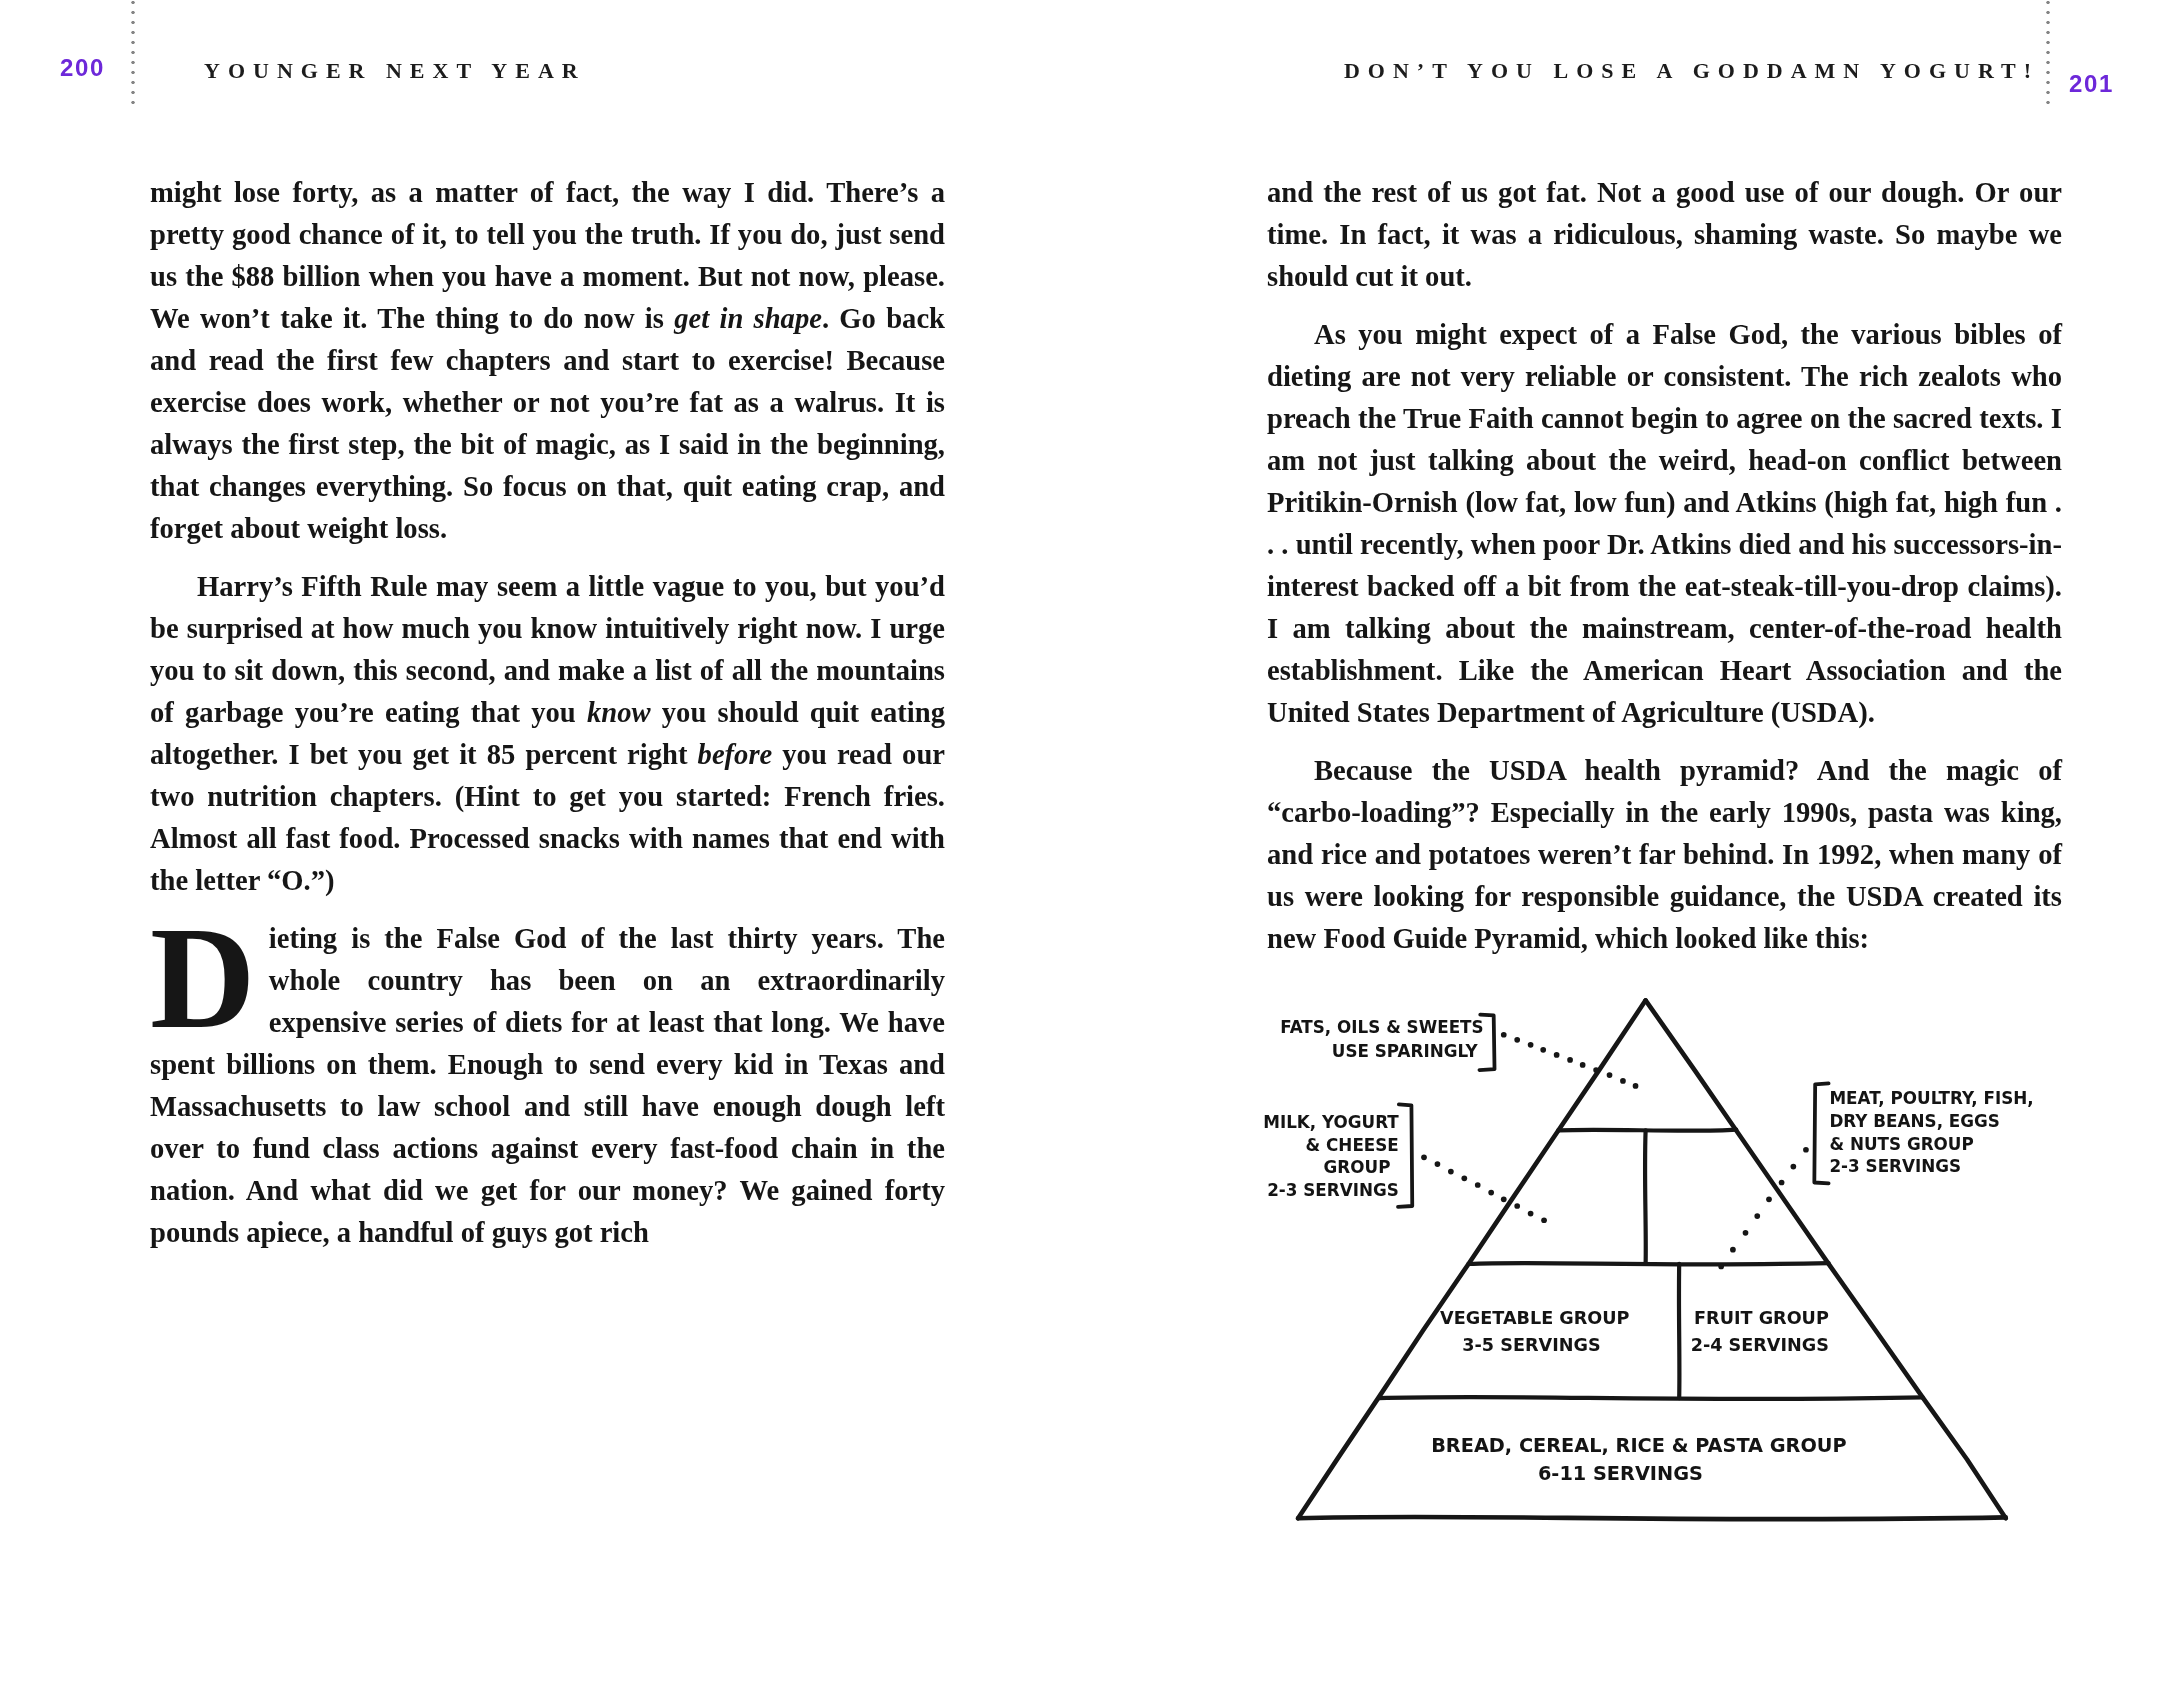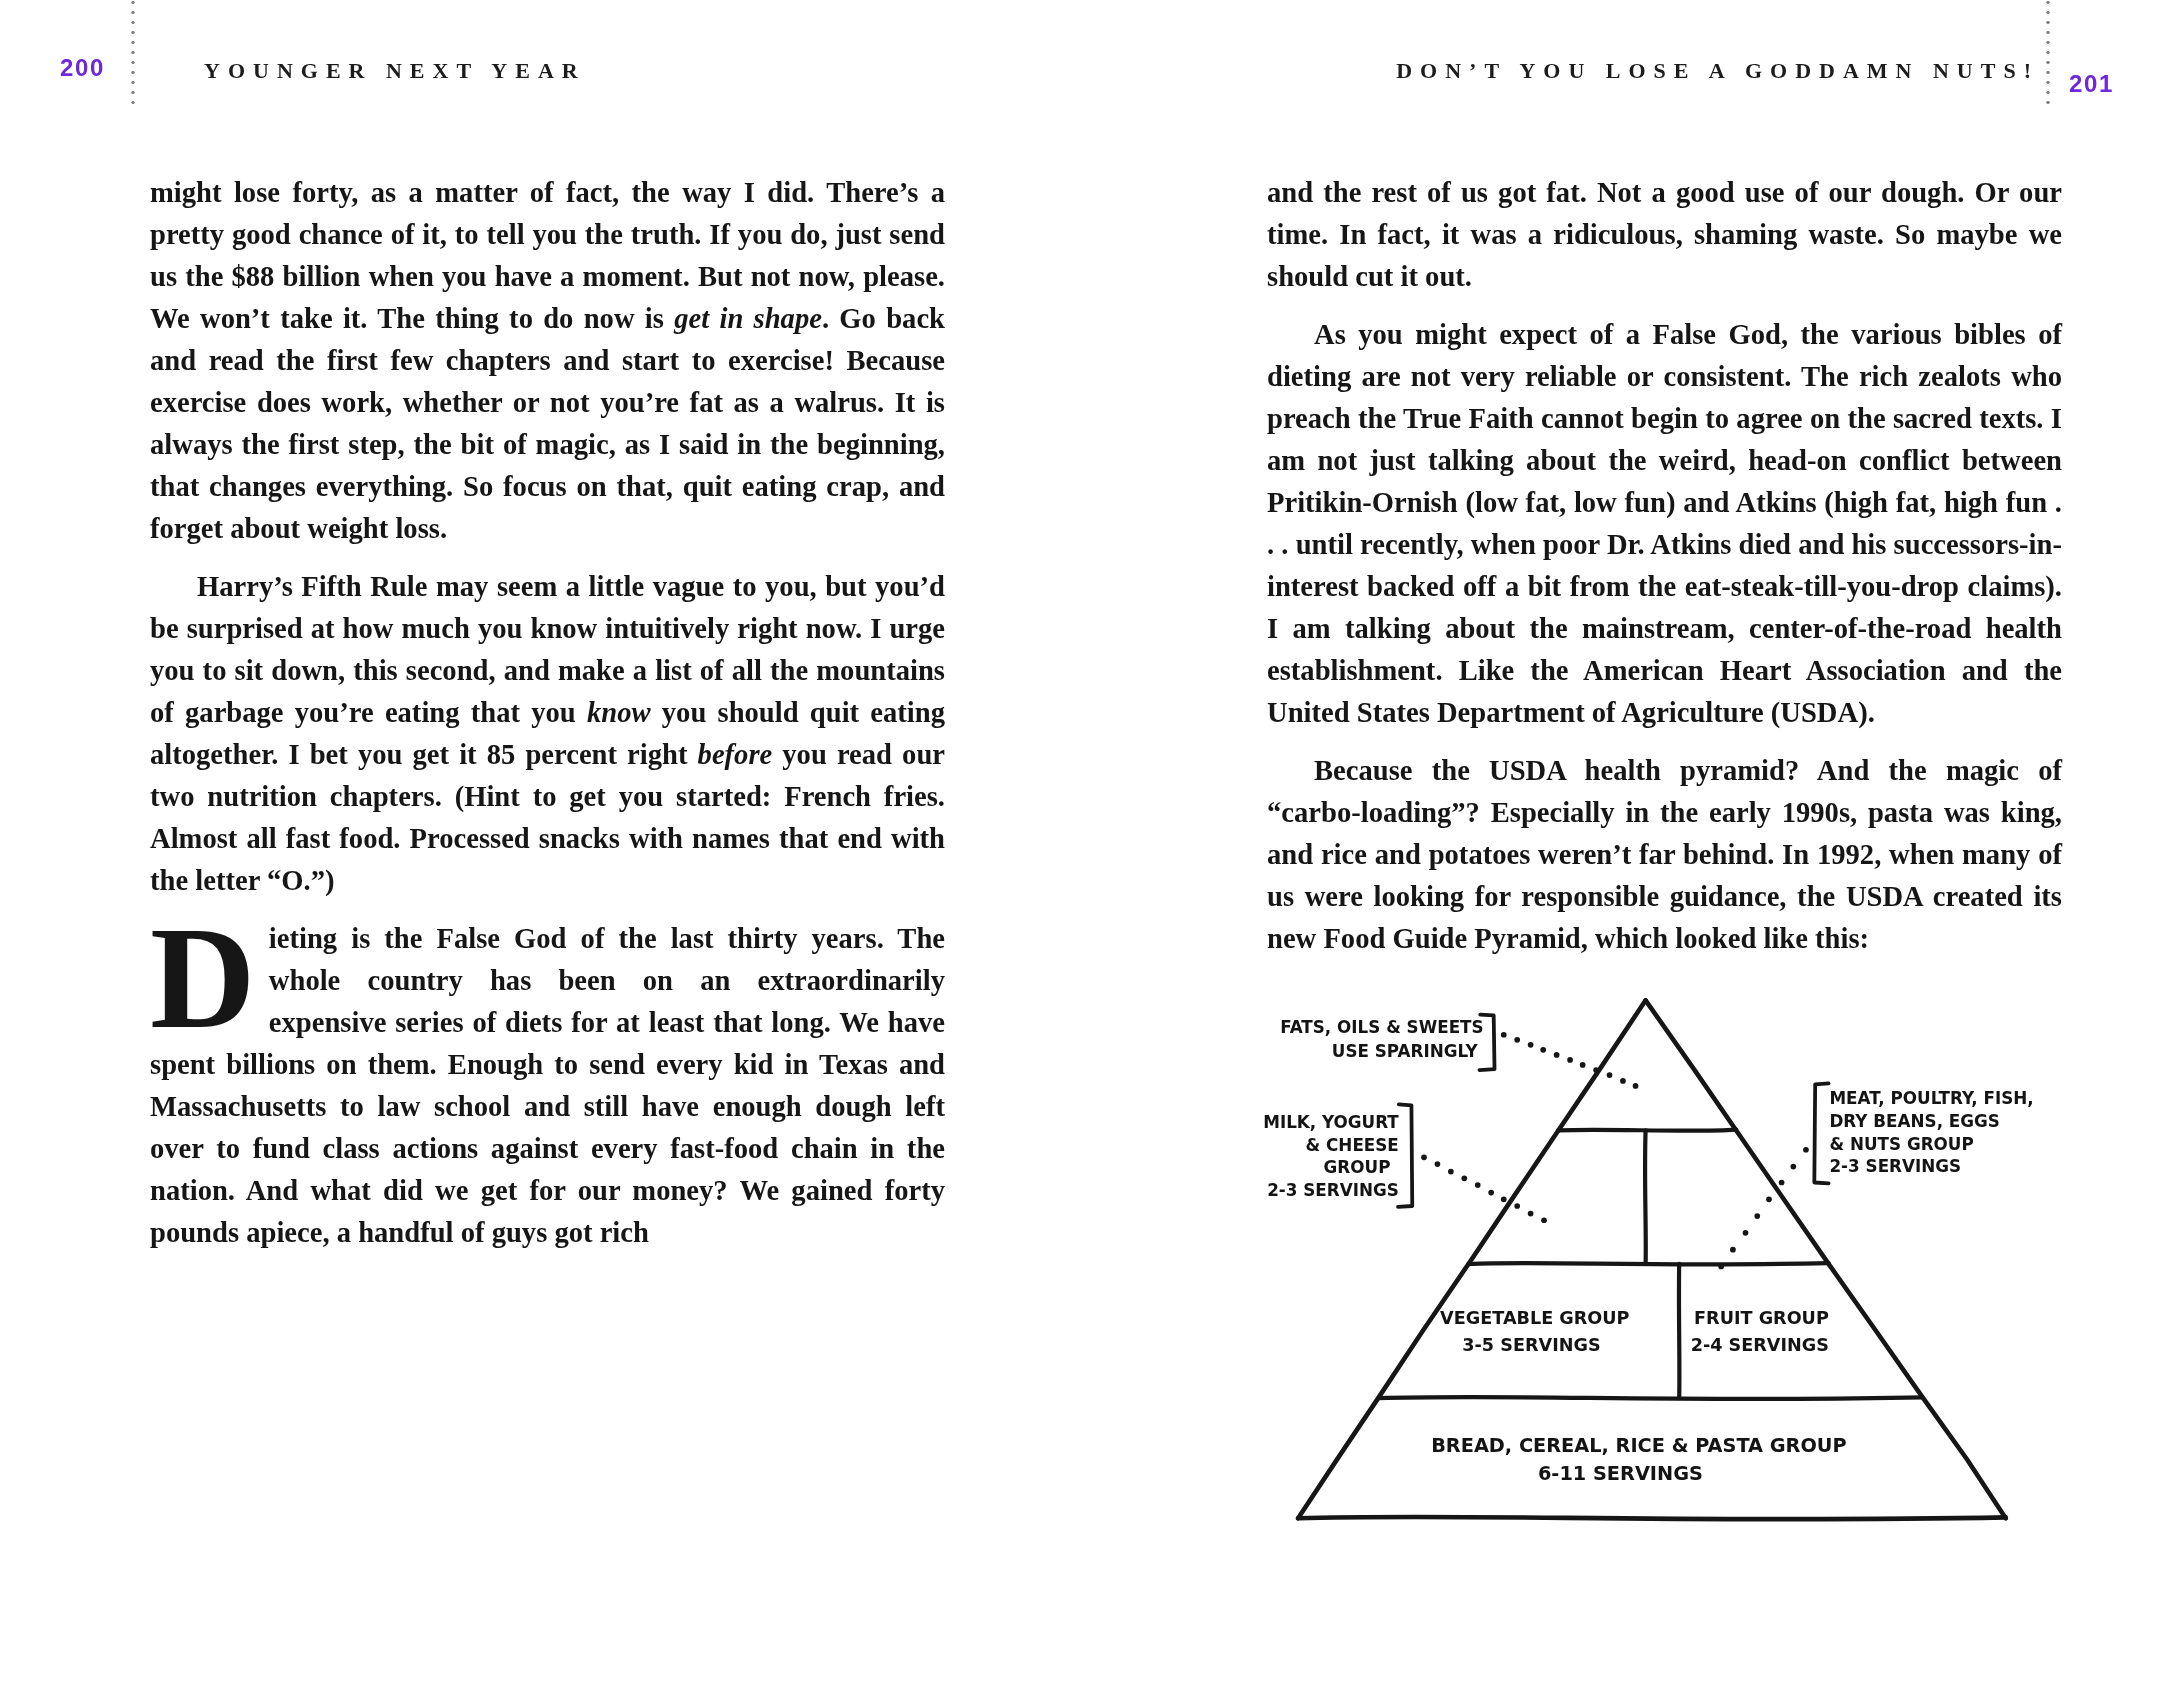--- a/index.html
+++ b/index.html
@@ -42,21 +42,21 @@
   .pyr-inner{font-family:"DejaVu Sans",sans-serif;font-weight:bold;font-size:21px;fill:#141414;}
   .pyr-bread{font-family:"DejaVu Sans",sans-serif;font-weight:bold;font-size:23px;fill:#141414;}
 </style>
 </head>
 <body>
 
 <div class="folio" id="folio-left">200</div>
 <div class="dotrule" id="dotrule-left"></div>
 <div class="runhead" id="runhead-left">YOUNGER NEXT YEAR</div>
 
-<div class="runhead" id="runhead-right">DON’T YOU LOSE A GODDAMN NUTS!</div>
+<div class="runhead" id="runhead-right">DON’T YOU LOSE A GODDAMN YOGURT!</div>
 <div class="dotrule" id="dotrule-right"></div>
 <div class="folio" id="folio-right">201</div>
 
 <div class="page-body" id="left-body">
   <p><span>might lose forty, as a matter of fact, the way I did. There’s a pretty good chance of it, to tell you the truth. If you do, just send us the $88 billion when you have a moment. But not now, please. We won’t take it. The thing to do now is </span><em>get in shape</em><span>. Go back and read the first few chapters and start to exercise! Because exercise does work, whether or not you’re fat as a walrus. It is always the first step, the bit of magic, as I said in the beginning, that changes everything. So focus on that, quit eating crap, and forget about weight loss.</span></p>
   <p class="indent"><span>Harry’s Fifth Rule may seem a little vague to you, but you’d be surprised at how much you know intuitively right now. I urge you to sit down, this second, and make a list of all the mountains of garbage you’re eating that you </span><em>know</em><span> you should quit eating altogether. I bet you get it 85 percent right </span><em>before</em><span> you read our two nutrition chapters. (Hint to get you started: French fries. Almost all fast food. Processed snacks with names that end with the letter “O.”)</span></p>
   <p><span class="dropcap">D</span><span><span>ieting is the False God of the last thirty years. The whole country has been on an extraordinarily expensive series of diets for at least that long. We have spent billions on them. Enough to send every kid in Texas and Massachusetts to law school and still have enough dough left over to fund class actions against every fast-food chain in the nation. And what did we get for our money? We gained forty pounds apiece, a handful of guys got rich</span></span></p>
 </div>
 
 <div class="page-body" id="right-body">

